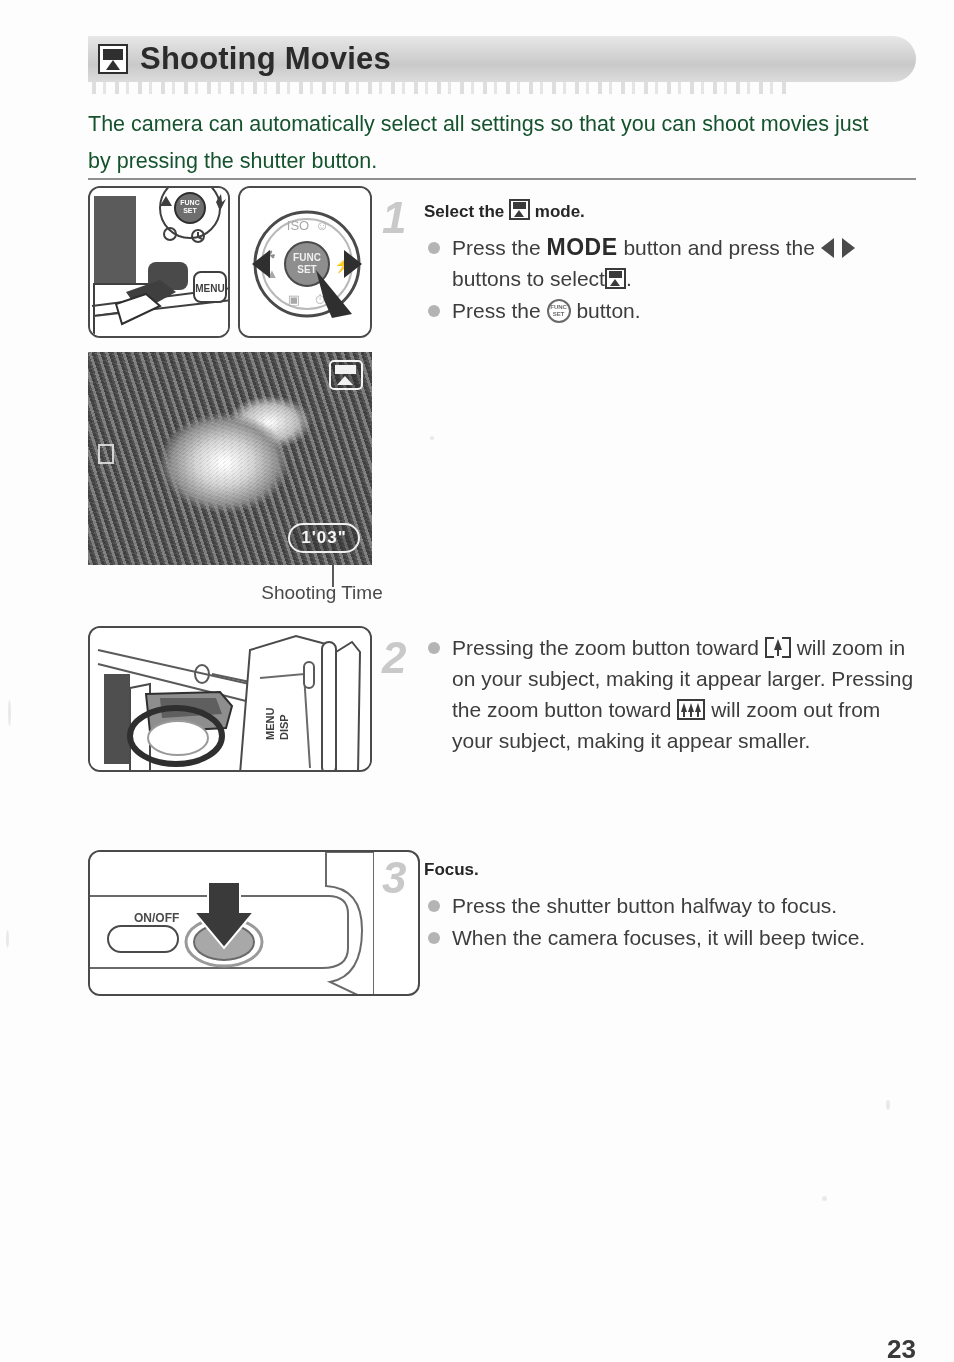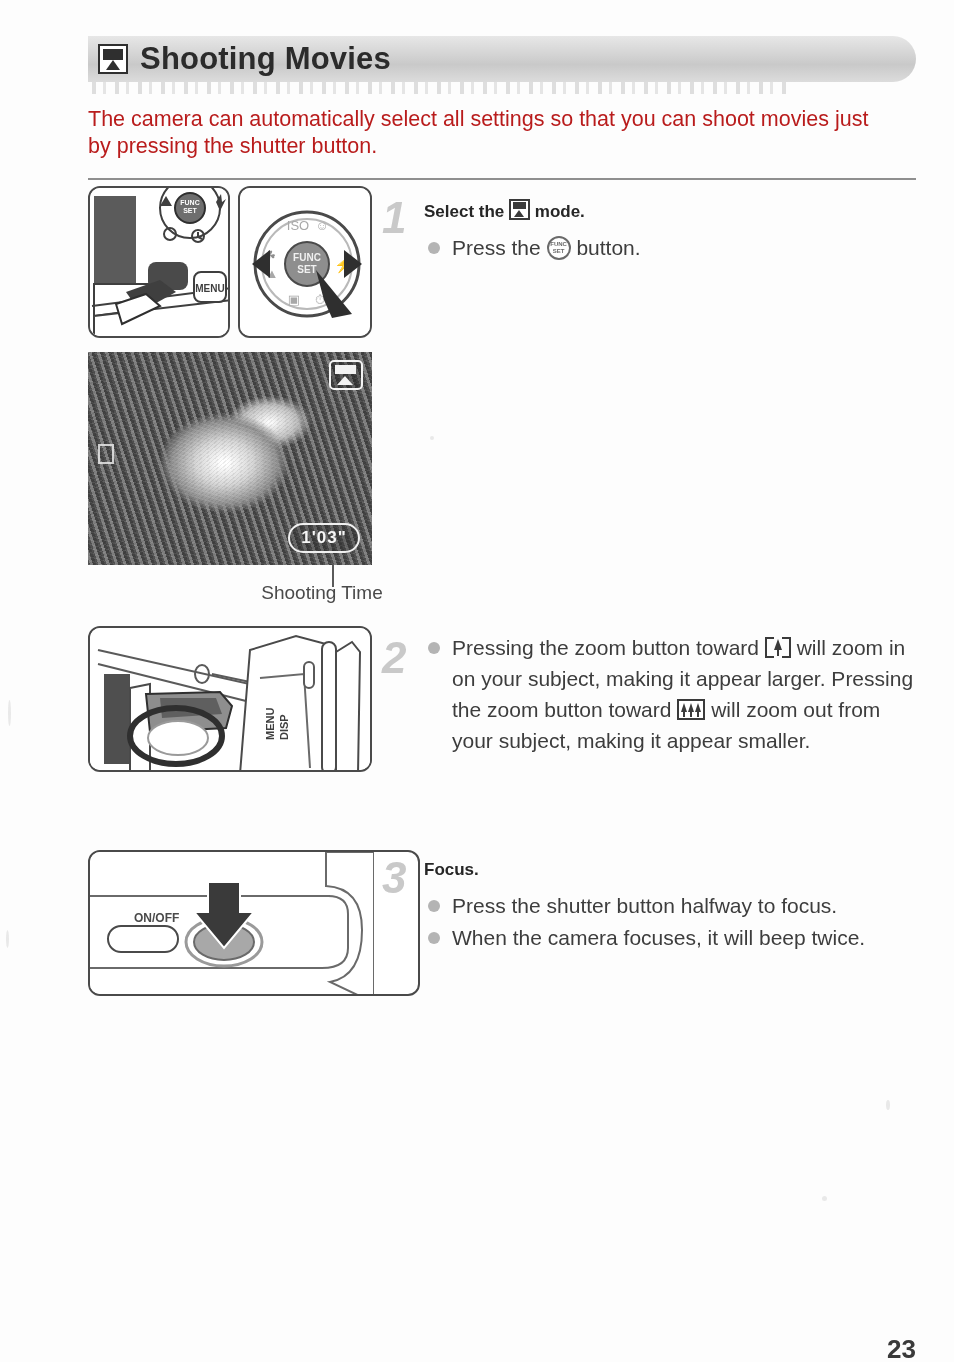--- a/index.html
+++ b/index.html
@@ -107,22 +107,22 @@
     filter: blur(.4px);
   }
 
   
   .intro {
     position: absolute;
     left: 88px;
     top: 106px;
     width: 800px;
     font-size: 21.5px;
-    line-height: 27px;
-    color: #b91c1c;
+    line-height: 37px;
+    color: #14532d;
   }
 
   .divider {
     position: absolute;
     left: 88px;
     top: 178px;
     width: 828px;
     height: 2px;
     background: #8f8f8f;
   }
@@ -501,20 +501,28 @@
   <div class="step-text" style="left:424px;top:196px;width:492px;">
     <div class="step-head">
       <span>Select the</span>
       <span class="ico ico-movie"></span>
       <span>mode.</span>
     </div>
     <ul class="bullets">
       <li>
         <span class="bdot"></span>
         <span>Press the</span>
+        <span class="mode-word">MODE</span>
+        <span>button and press the</span>
+        <span class="ico ico-lr"></span>
+        <span>buttons to select</span><span class="ico ico-movie"></span><span>.</span>
+      </li>
+      <li>
+        <span class="bdot"></span>
+        <span>Press the</span>
         <span class="ico ico-funcset"><span class="a">FUNC</span><span class="b">SET</span></span>
         <span>button.</span>
       </li>
     </ul>
   </div>
 
   <div class="fig" style="left:88px;top:626px;width:284px;height:146px;">
     <svg viewBox="0 0 284 146" width="284" height="146">
       <rect x="0" y="0" width="284" height="146" fill="#ffffff"></rect>
       <path d="M8 22 L168 58" stroke="#5a5a5a" stroke-width="2" fill="none"></path>

